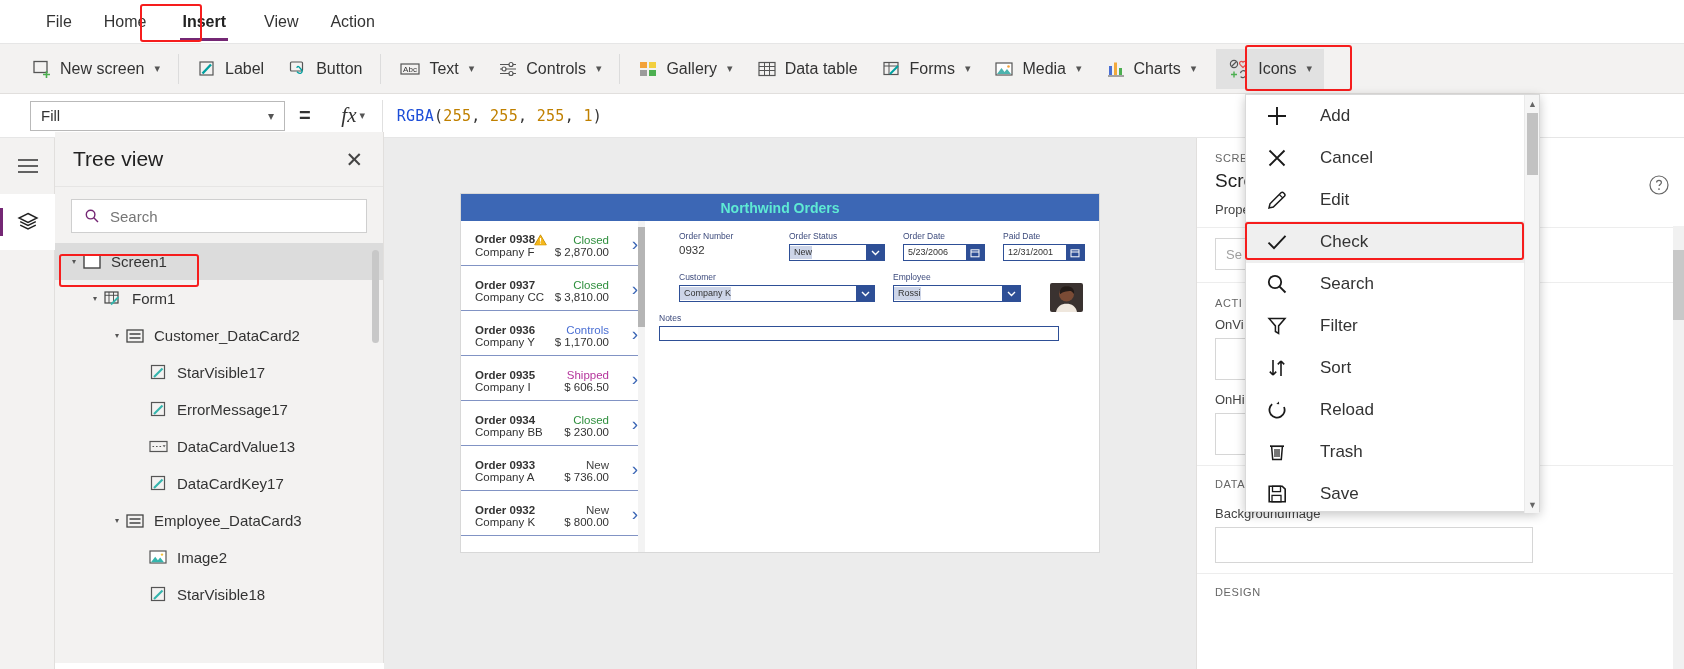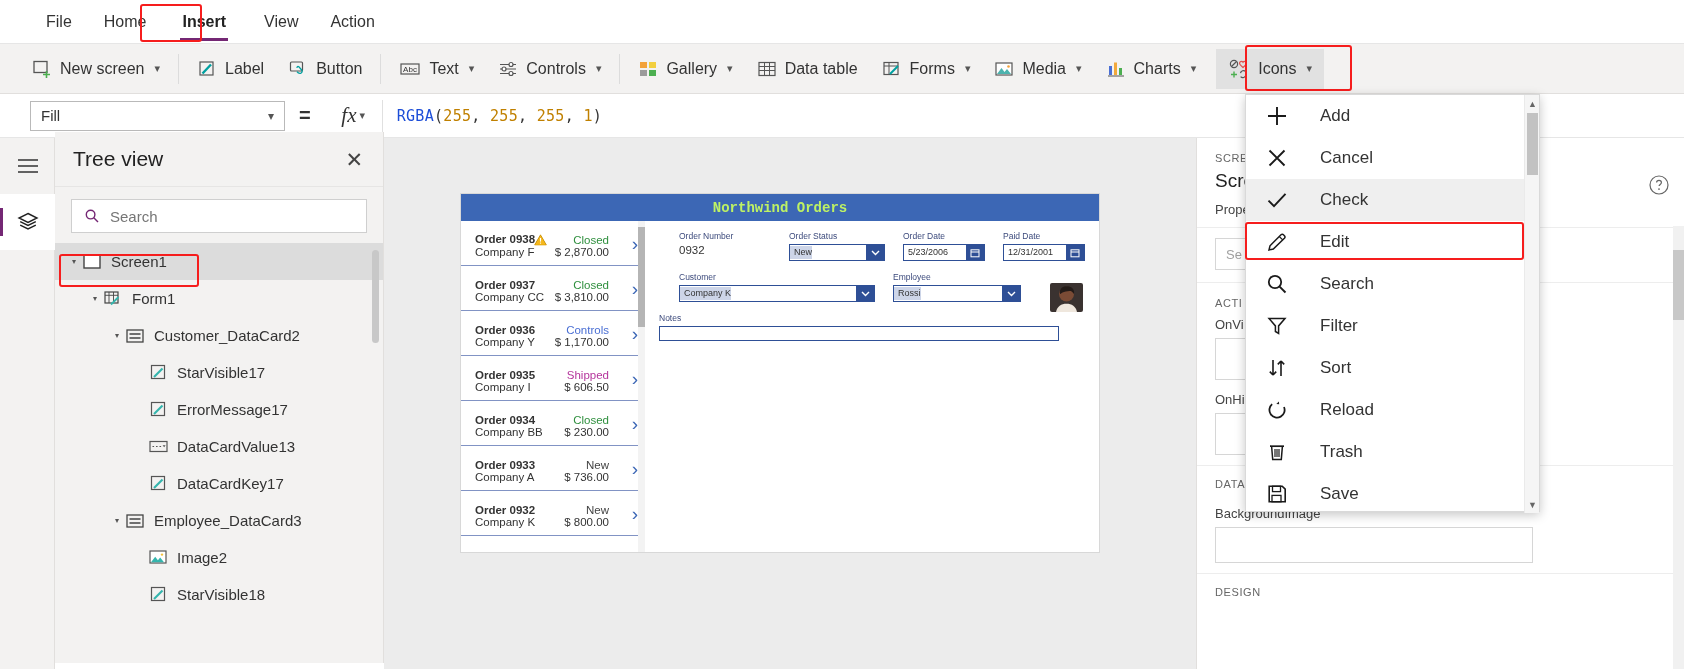--- a/index.html
+++ b/index.html
@@ -128,21 +128,21 @@
   .canvas-area {
     position: absolute; left: 384px; top: 138px; width: 812px; height: 531px;
     background: #ececec;
   }
   .app-screen {
     position: absolute; left: 77px; top: 56px; width: 638px; height: 358px;
     background: #ffffff; box-shadow: 0 0 0 1px #d8d8d8;
   }
   .app-header {
     height: 27px; background: #3c67b5; display: flex; align-items: center;
-    justify-content: center; color: #bef264; font-weight: bold; font-size: 14px; font-family: Liberation Mono, monospace;
+    justify-content: center; color: #5eead4; font-weight: bold; font-size: 14px;
   }
   .app-body { display: flex; height: 331px; }
   .gallery { width: 205px; position: relative; border-right: 0; }
   .grow {
     height: 45px; border-bottom: 1px solid #8193c4; padding: 5px 8px 0 14px;
     position: relative; display: flex; flex-direction: column; justify-content: center;
   }
   .grow-l1, .grow-l2 { display: flex; justify-content: space-between;
                        align-items: center; padding-right: 28px; }
   .g-ord { font-size: 11.5px; font-weight: bold; color: #333; position: relative; }
@@ -772,37 +772,37 @@
 
       <div class="fly-item">
         <span class="fly-ico">
           <svg width="22" height="22" viewBox="0 0 22 22">
               <path d="M3.5 3.5l15 15M18.5 3.5l-15 15" stroke="#1a1a1a" stroke-width="1.9"></path>
             </svg>
         </span>
         <span>Cancel</span>
       </div>
 
+      <div class="fly-item">
+        <span class="fly-ico">
+          <svg width="22" height="22" viewBox="0 0 22 22">
+            <path d="M3 19l1-4.2L15 3.8c.8-.8 1.8-.8 2.5 0l.9.9c.7.7.7 1.7 0 2.5L7.3 18z" fill="none" stroke="#1a1a1a" stroke-width="1.5"></path>
+            <path d="M13.4 5.6l3.3 3.3" stroke="#1a1a1a" stroke-width="1.3"></path>
+          </svg>
+        </span>
+        <span>Edit</span>
+      </div>
+
       <div class="fly-item hl">
         <span class="fly-ico">
           <svg width="22" height="22" viewBox="0 0 22 22">
               <path d="M2.5 11.6l5.5 5.6L19.5 4.8" fill="none" stroke="#1a1a1a" stroke-width="1.9"></path>
             </svg>
         </span>
         <span>Check</span>
-      </div>
-
-      <div class="fly-item">
-        <span class="fly-ico">
-          <svg width="22" height="22" viewBox="0 0 22 22">
-            <path d="M3 19l1-4.2L15 3.8c.8-.8 1.8-.8 2.5 0l.9.9c.7.7.7 1.7 0 2.5L7.3 18z" fill="none" stroke="#1a1a1a" stroke-width="1.5"></path>
-            <path d="M13.4 5.6l3.3 3.3" stroke="#1a1a1a" stroke-width="1.3"></path>
-          </svg>
-        </span>
-        <span>Edit</span>
       </div>
 
       <div class="fly-item">
         <span class="fly-ico">
           <svg width="22" height="22" viewBox="0 0 22 22">
             <circle cx="9" cy="9" r="6.2" fill="none" stroke="#1a1a1a" stroke-width="1.8"></circle>
             <path d="M13.6 13.6L19.5 19.5" stroke="#1a1a1a" stroke-width="1.9"></path>
           </svg>
         </span>
         <span>Search</span>

